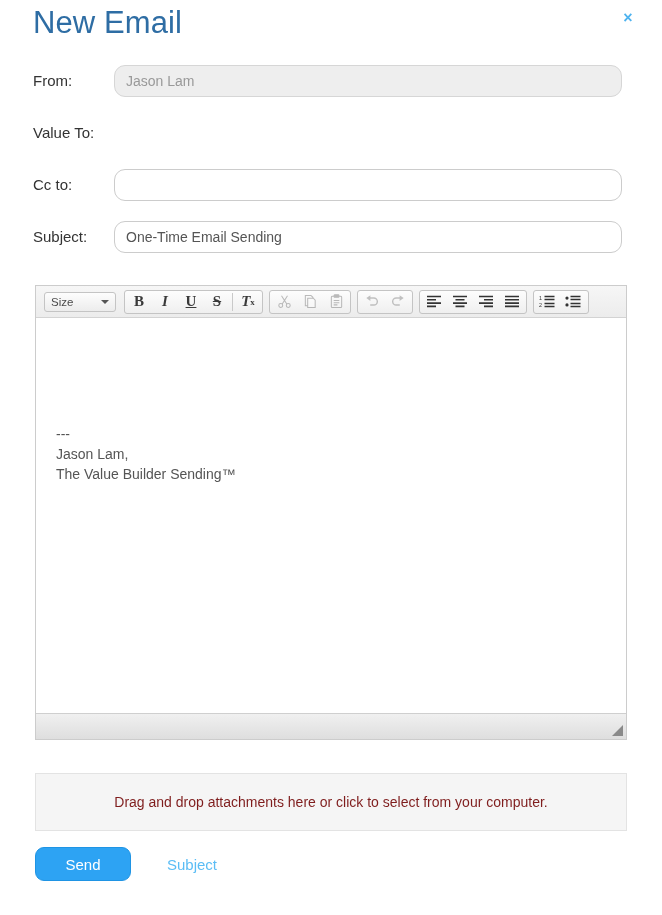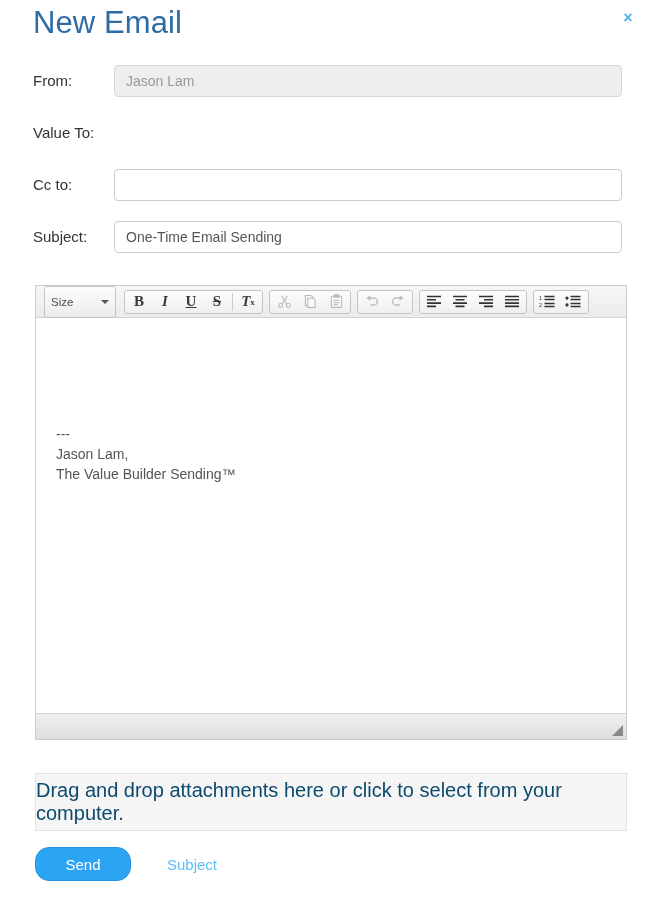--- a/index.html
+++ b/index.html
@@ -78,21 +78,21 @@
     left: 114px;
     top: 7px;
     width: 508px;
     height: 32px;
     padding: 6px 11px;
     font-size: 14px;
     font-family: "Liberation Sans", sans-serif;
     color: #555555;
     background: #ffffff;
     border: 1px solid #cccccc;
-    border-radius: 4px;
+    border-radius: 11px;
     outline: none;
   }
   .form-control::placeholder { color: #999999; opacity: 1; }
   .form-control:disabled,
   .form-control[readonly].is-disabled {
     background: #eeeeee;
     border-color: #d6d6d6;
     color: #999999;
     cursor: not-allowed;
   }
@@ -146,21 +146,21 @@
     width: 1px;
     height: 18px;
     background: #c9c9c9;
     margin: 0 2px;
   }
   .size-box {
     display: flex;
     align-items: center;
     justify-content: space-between;
     width: 72px;
-    height: 32px;
+    height: 20px;
     border: 1px solid #c4c4c4;
     border-radius: 3px;
     background: linear-gradient(to bottom, #fdfdfd 0%, #ececec 100%);
     margin: 0 6px 0 4px;
     padding: 0 6px;
     cursor: pointer;
   }
   .size-box .lbl {
     font-size: 11.5px;
     color: #4a4a4a;
@@ -210,39 +210,39 @@
     position: absolute;
     left: 35px;
     top: 773px;
     width: 592px;
     height: 58px;
     background: #f5f5f5;
     border: 1px solid #e3e3e3;
     display: flex;
     align-items: center;
     justify-content: center;
-    font-size: 20px;
-    color: #0c4a6e;
+    font-size: 14px;
+    color: #7f1d1d;
     cursor: pointer;
   }
 
   
   .actions {
     position: absolute;
     left: 35px;
     top: 847px;
     display: flex;
     align-items: center;
   }
   .btn-send {
     width: 96px;
     height: 34px;
     background: #2da3f3;
     border: 1px solid #1f94e4;
-    border-radius: 14px;
+    border-radius: 9px;
     color: #ffffff;
     font-size: 15px;
     font-family: "Liberation Sans", sans-serif;
     cursor: pointer;
     padding: 0;
   }
   .btn-cancel {
     margin-left: 36px;
     font-size: 15px;
     color: #5bbdf5;

